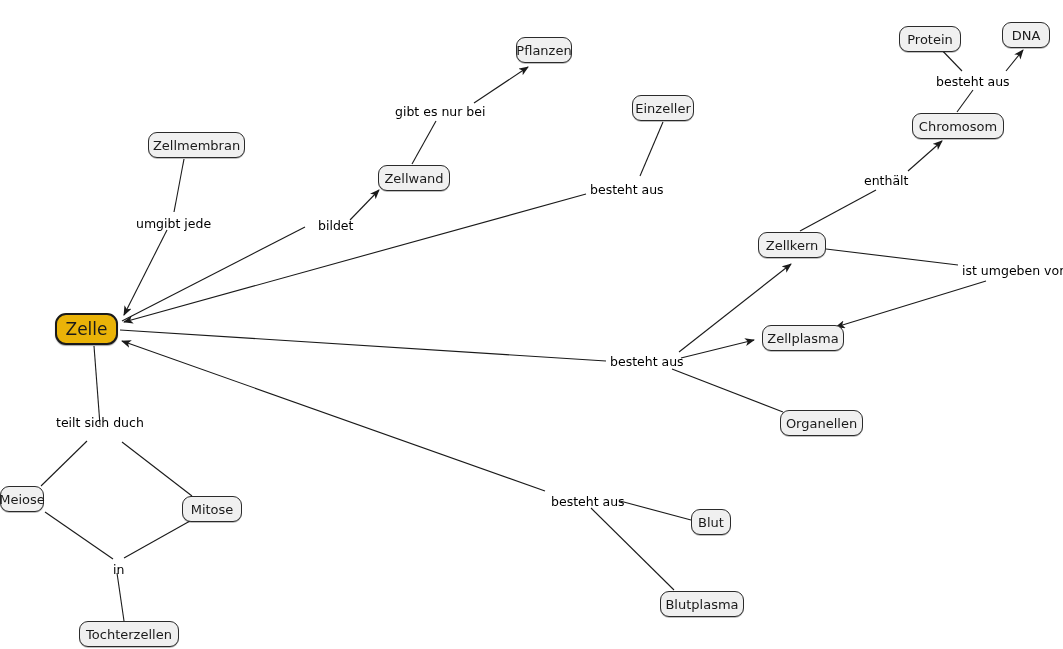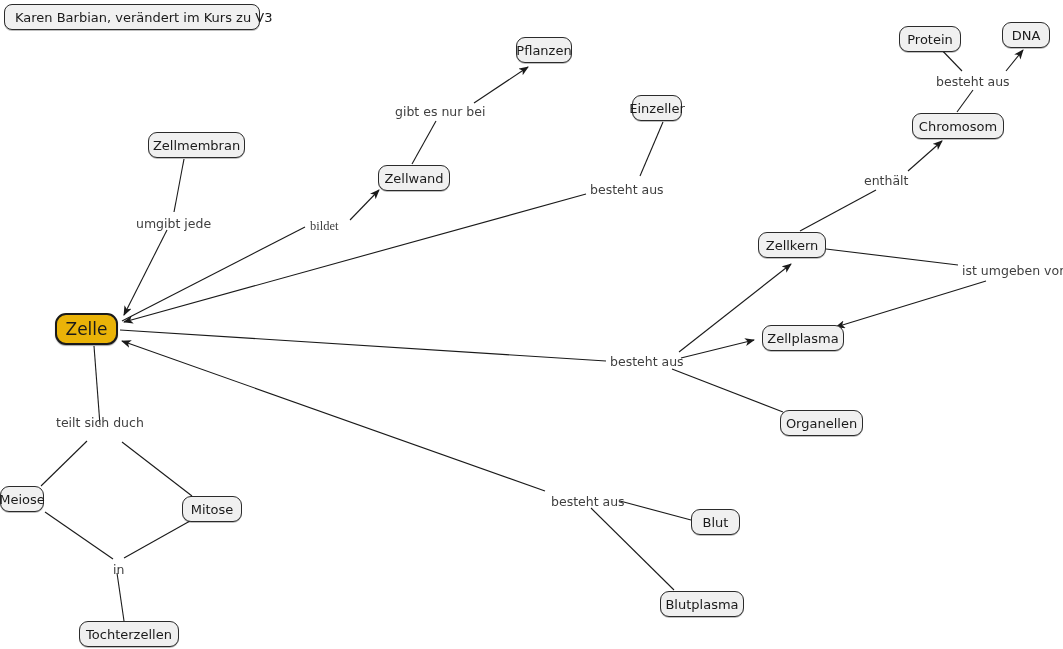--- a/index.html
+++ b/index.html
@@ -57,21 +57,21 @@
     font-size: 13px;
     display: flex;
     align-items: center;
     padding: 0 10px;
     white-space: nowrap;
     box-shadow: 0 1px 0 rgba(0,0,0,0.25);
   }
   .edge-label {
     position: absolute;
     font-size: 12.5px;
-    color: #404040;
+    color: #000000;
     white-space: nowrap;
     background: transparent;
     line-height: 1;
   }
 </style>
 </head>
 <body>
 
 <div id="canvas">
 
@@ -117,41 +117,38 @@
       <path d="M94,346 L100,425"></path>
       <path d="M87,441 L41,486"></path>
       <path d="M122,442 L192,496"></path>
 
       <path d="M45,512 L113,559"></path>
       <path d="M190,521 L124,558"></path>
       <path d="M117,573 L124,621"></path>
     </g>
   </svg>
 
-  <div class="title-box" style="left:4px; top:4px; width:256px; height:26px;">
-    <span>Karen Barbian, verändert im Kurs zu V3</span>
-  </div>
 
   <div class="node root" style="left:55px; top:313px; width:63px; height:32px;">
     <span>Zelle</span>
   </div>
 
   <div class="node" style="left:148px; top:132px; width:97px; height:26px;">
     <span>Zellmembran</span>
   </div>
 
   <div class="node" style="left:378px; top:165px; width:72px; height:26px;">
     <span>Zellwand</span>
   </div>
 
   <div class="node" style="left:516px; top:37px; width:56px; height:26px;">
     <span>Pflanzen</span>
   </div>
 
-  <div class="node" style="left:632px; top:95px; width:50px; height:26px;justify-content:center;">
+  <div class="node" style="left:632px; top:95px; width:62px; height:26px;justify-content:center;">
     <span>Einzeller</span>
   </div>
 
   <div class="node" style="left:899px; top:10px; width:62px; height:26px;margin-top:16px;">
     <span>Protein</span>
   </div>
 
   <div class="node" style="left:1002px; top:22px; width:48px; height:26px;">
     <span>DNA</span>
   </div>
@@ -165,21 +162,21 @@
   </div>
 
   <div class="node" style="left:762px; top:325px; width:82px; height:26px;">
     <span>Zellplasma</span>
   </div>
 
   <div class="node" style="left:780px; top:410px; width:83px; height:26px;">
     <span>Organellen</span>
   </div>
 
-  <div class="node" style="left:691px; top:509px; width:49px; height:26px;">
+  <div class="node" style="left:691px; top:509px; width:40px; height:26px;">
     <span>Blut</span>
   </div>
 
   <div class="node" style="left:660px; top:591px; width:84px; height:26px;">
     <span>Blutplasma</span>
   </div>
 
   <div class="node" style="left:0px; top:486px; width:44px; height:26px;">
     <span>Meiose</span>
   </div>
@@ -187,21 +184,21 @@
   <div class="node" style="left:182px; top:496px; width:60px; height:26px;">
     <span>Mitose</span>
   </div>
 
   <div class="node" style="left:79px; top:621px; width:100px; height:26px;">
     <span>Tochterzellen</span>
   </div>
 
   <div class="edge-label" style="left:136px; top:218px;">umgibt jede</div>
 
-  <div class="edge-label" style="left:310px; top:220px;font-family:Liberation Serif, serif;">bildet</div>
+  <div class="edge-label" style="left:318px; top:220px;">bildet</div>
 
   <div class="edge-label" style="left:395px; top:106px;">gibt es nur bei</div>
 
   <div class="edge-label" style="left:590px; top:184px;">besteht aus</div>
 
   <div class="edge-label" style="left:936px; top:76px;">besteht aus</div>
 
   <div class="edge-label" style="left:864px; top:175px;">enthält</div>
 
   <div class="edge-label" style="left:962px; top:265px;">ist umgeben von</div>

